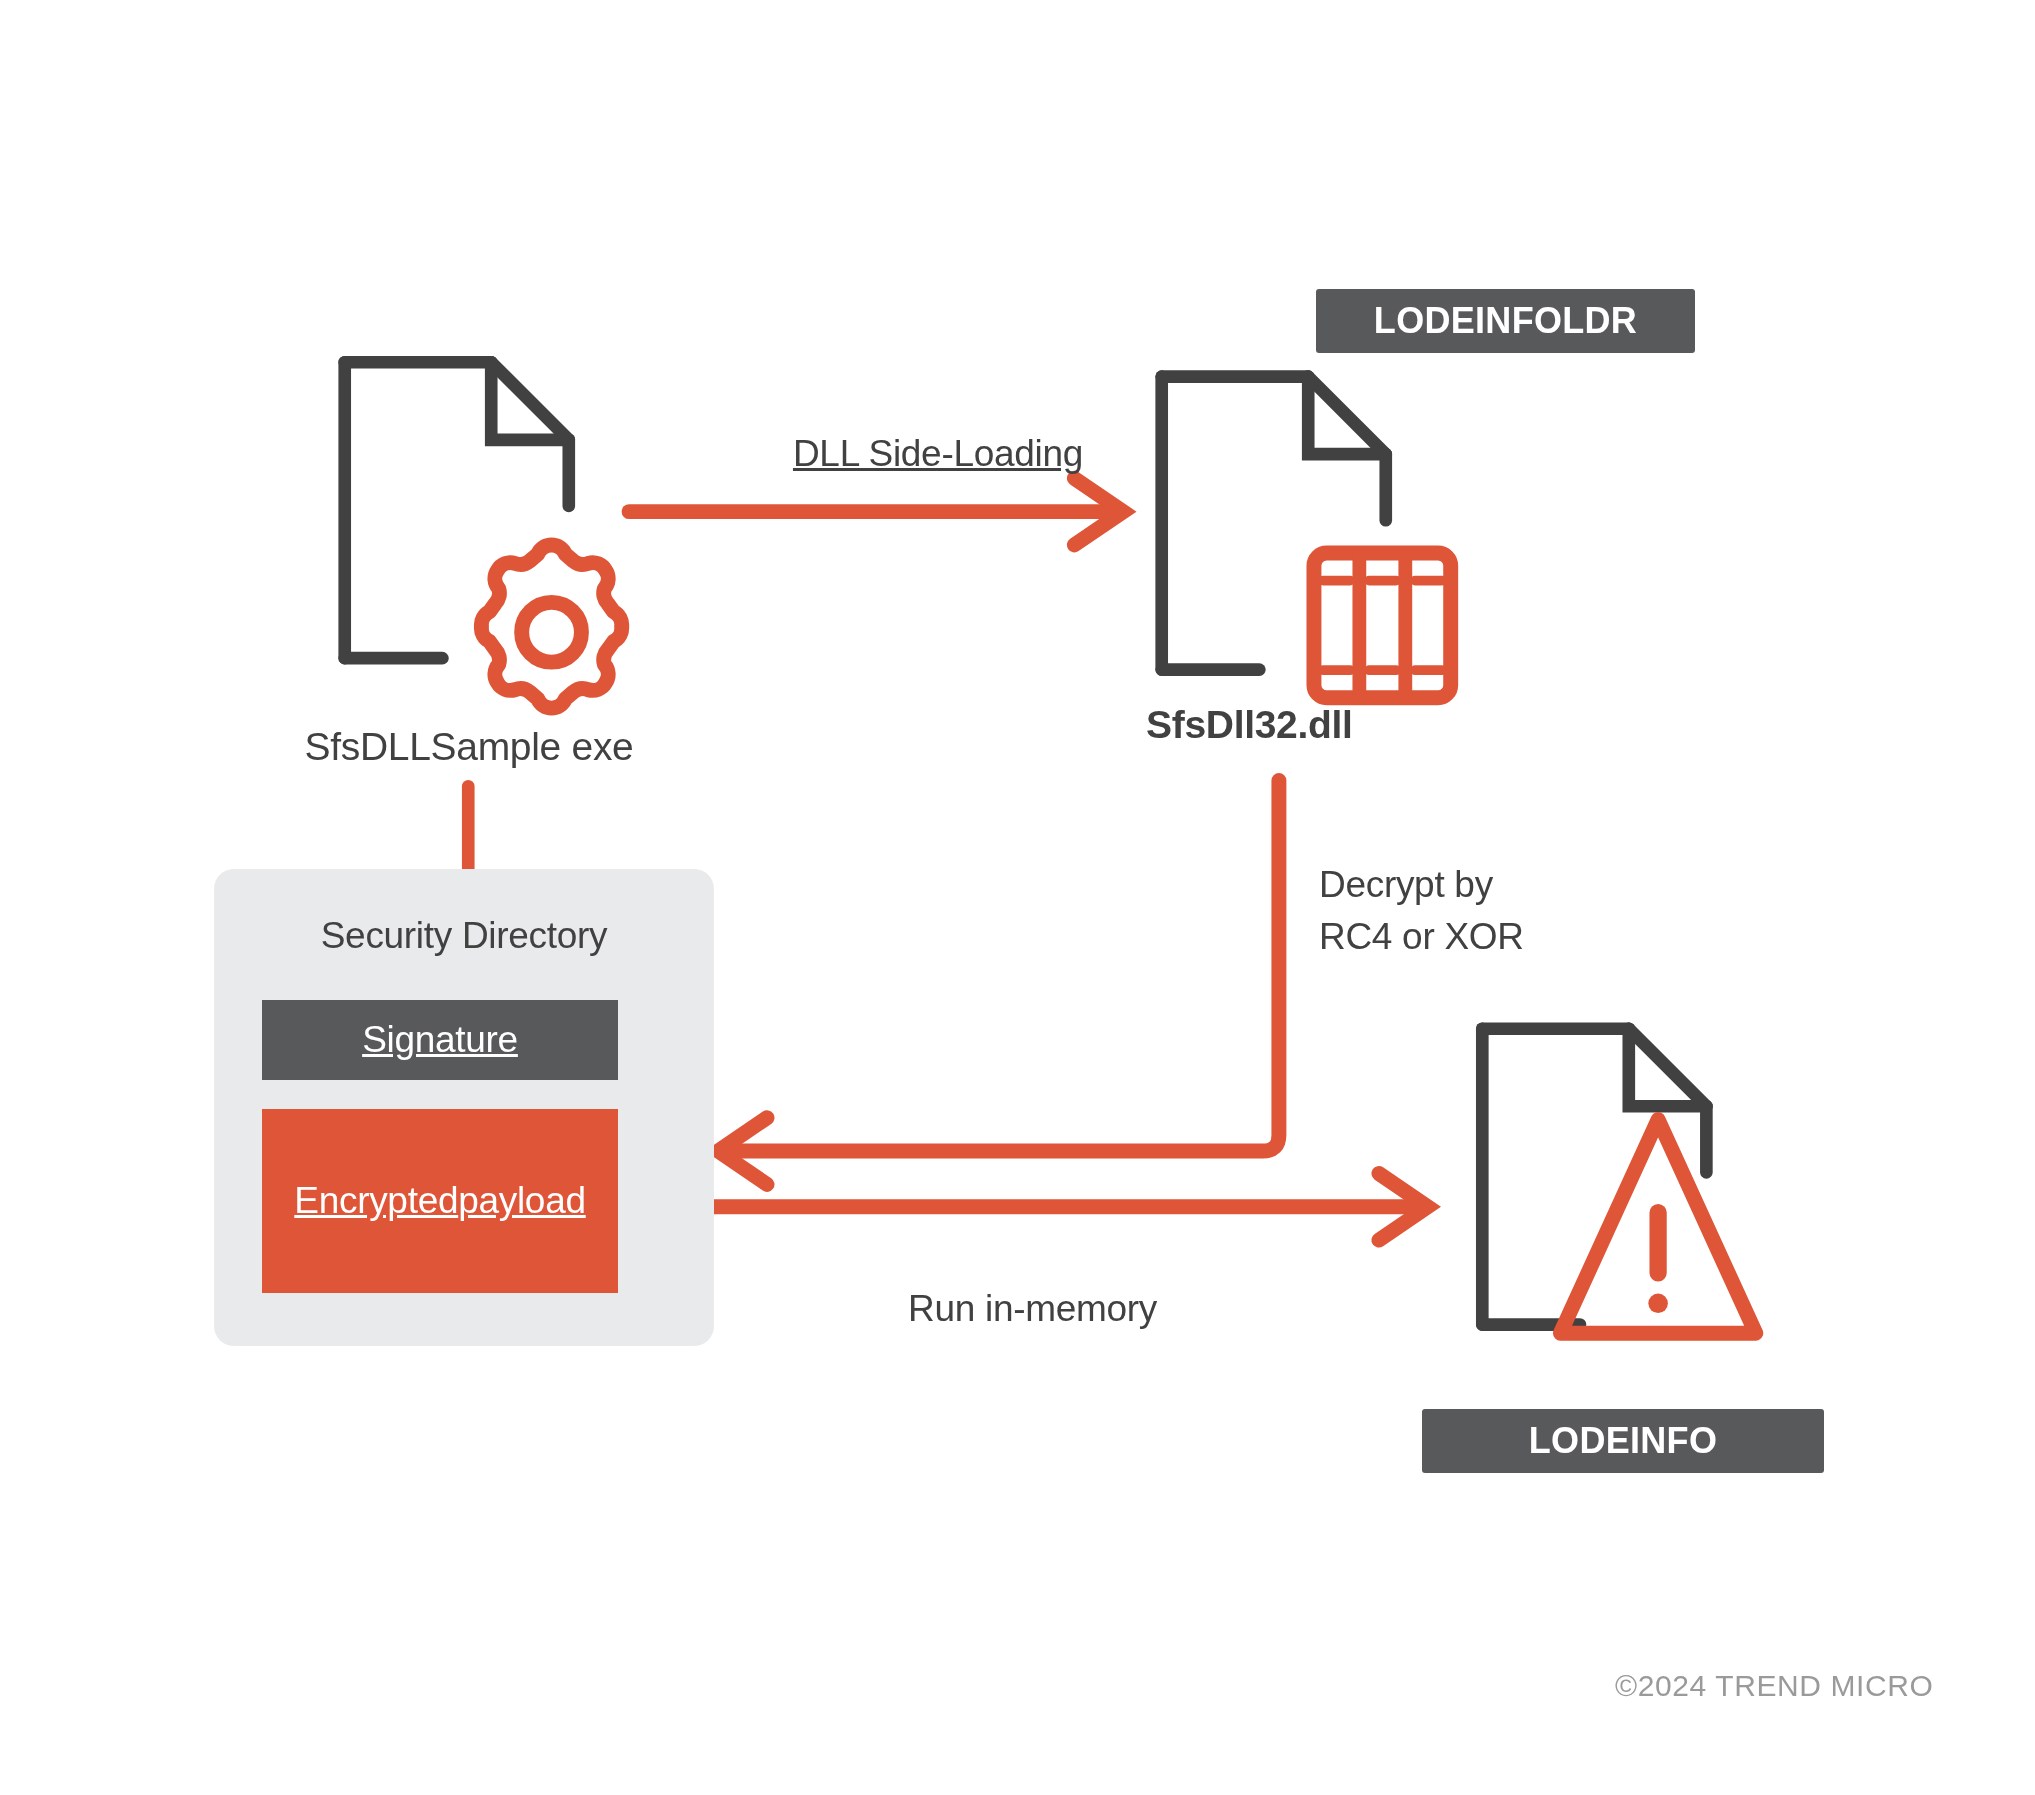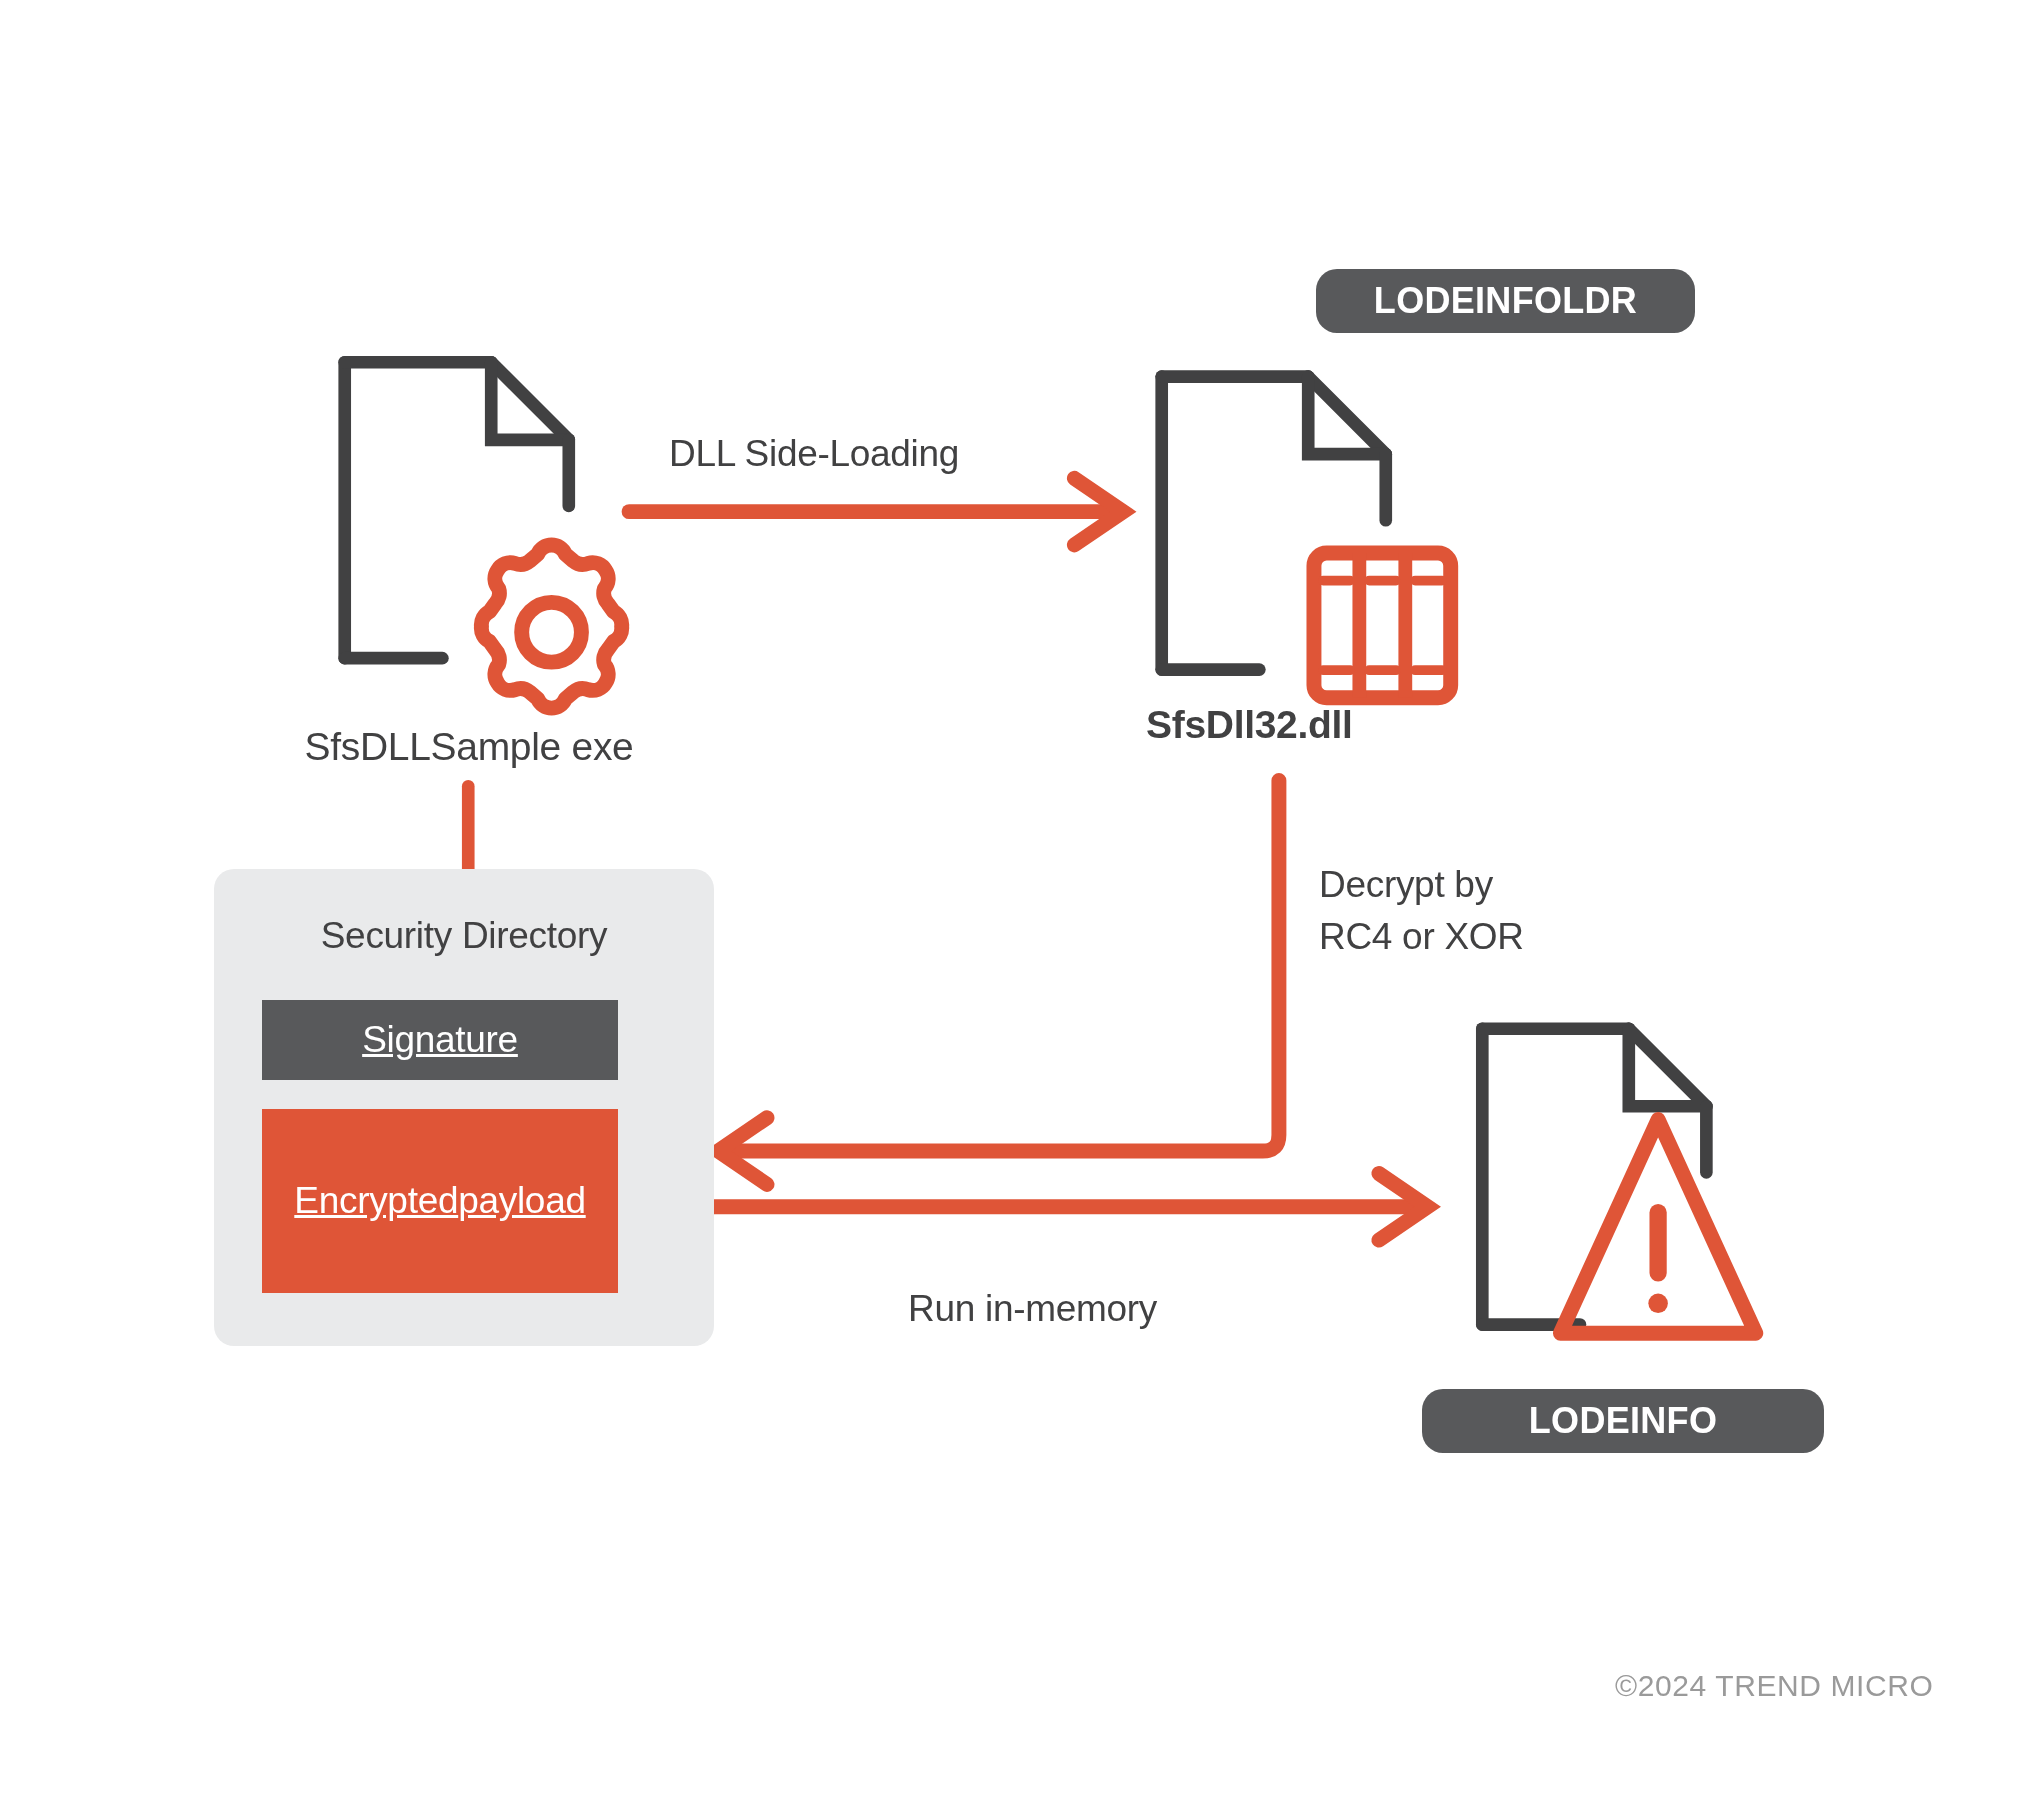--- a/index.html
+++ b/index.html
@@ -49,29 +49,30 @@
     letter-spacing: -0.3px;
   }
   .label-edge {
     font-size: 37px;
     color: #414142;
     letter-spacing: -0.3px;
   }
   .badge {
     position: absolute;
     background: #58595B;
-    border-radius: 21px;
+    border-radius: 3px;
     display: flex;
     align-items: center;
     justify-content: center;
     color: #ffffff;
     font-family: "Liberation Sans", sans-serif;
     font-weight: bold;
     font-size: 36px;
     letter-spacing: 0.3px;
+    margin-top: 20px;
   }
   .secdir-box {
     position: absolute;
     background: #E9EAEB;
     border-radius: 20px;
   }
   .secdir-title {
     position: absolute;
     font-size: 37px;
     color: #414142;
@@ -216,21 +217,21 @@
   </svg>
 
   <div class="badge" style="left:1316px; top:269px; width:379px; height:64px;">LODEINFOLDR</div>
 
   <div class="badge" style="left:1422px; top:1389px; width:402px; height:64px;">LODEINFO</div>
 
   <div class="txt label-node" style="left:268px; top:723px; width:402px; text-align:center;">SfsDLLSample exe</div>
 
   <div class="txt label-node-bold" style="left:1146px; top:701px; width:402px; text-align:left;">SfsDll32.dll</div>
 
-  <div class="txt label-edge" style="left:669px; top:431px; width:414px; text-align:left;">DLL Side-Loading</div>
+  <div class="txt label-edge" style="left:669px; top:431px; width:414px; text-align:right;text-decoration:underline;">DLL Side-Loading</div>
 
   <div class="txt label-edge" style="left:1319px; top:862px; width:402px; text-align:left;">Decrypt by</div>
 
   <div class="txt label-edge" style="left:1319px; top:914px; width:402px; text-align:left;">RC4 or XOR</div>
 
   <div class="txt label-edge" style="left:908px; top:1258px; width:431px; text-align:left;margin-top:28px;">Run in-memory</div>
 
   <div class="secdir-box" style="left:214px; top:869px; width:500px; height:477px;">
 
     <div class="secdir-title" style="left:0; top:46px;">Security Directory</div>

